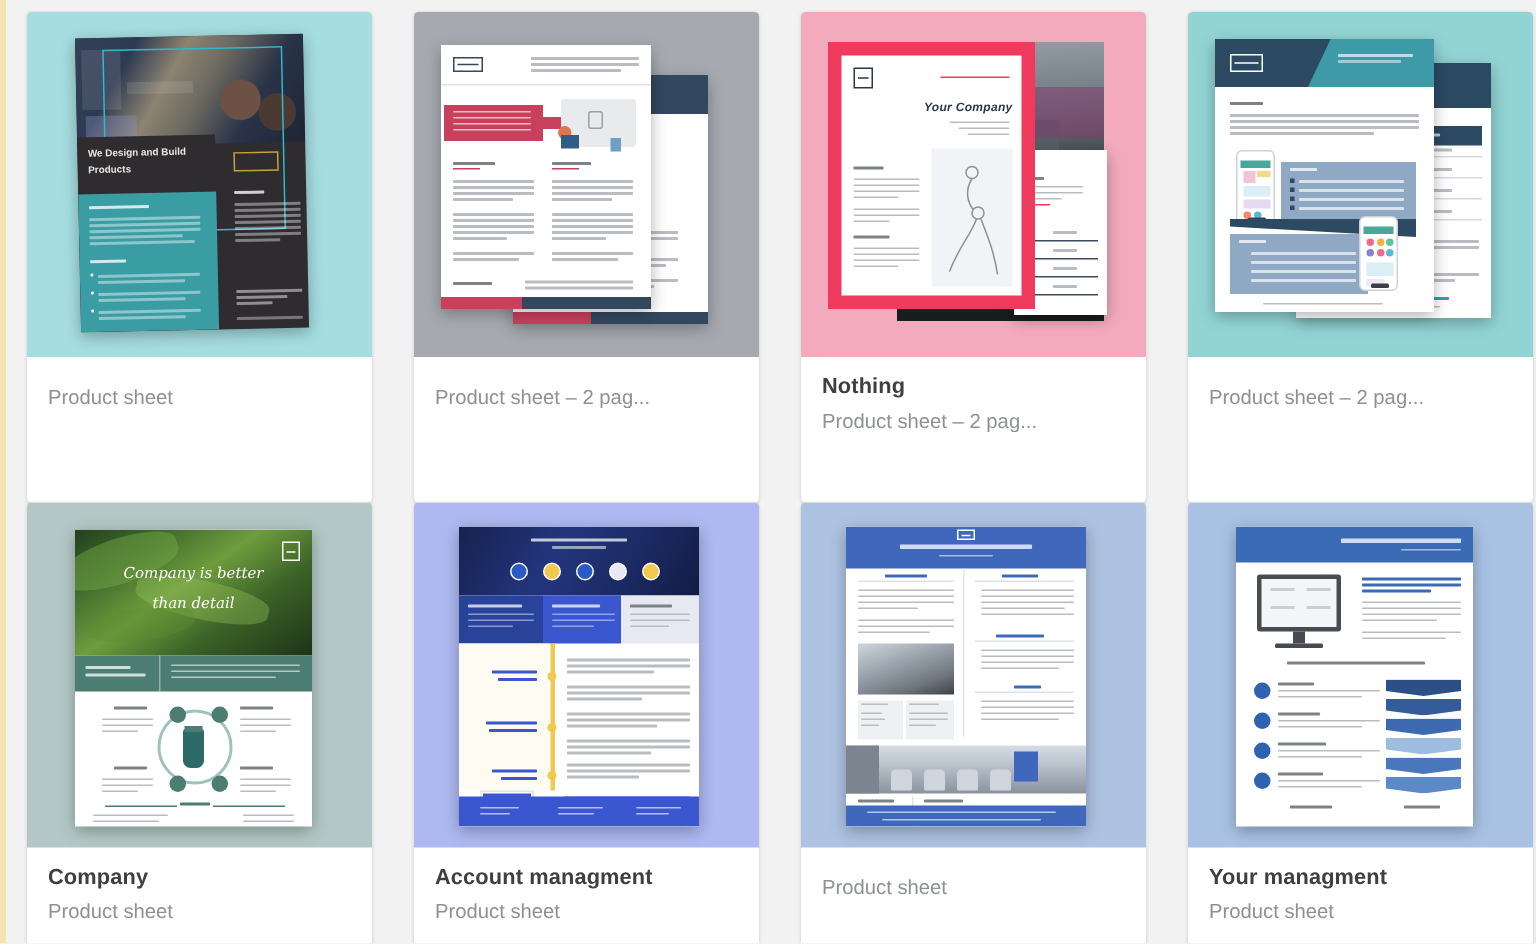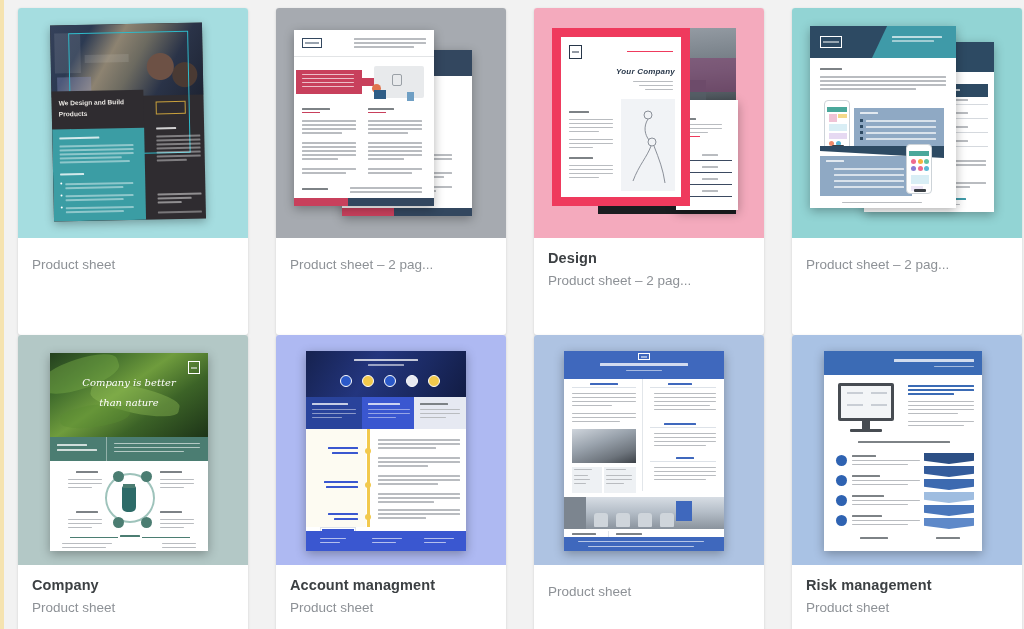--- a/index.html
+++ b/index.html
@@ -297,21 +297,21 @@
               <circle cx="27" cy="16" r="4" fill="none" stroke="#8b9099" stroke-width="1"></circle>
               <circle cx="31" cy="43" r="4" fill="none" stroke="#8b9099" stroke-width="1"></circle>
               <path d="M27 20 C22 28 24 36 28 41" fill="none" stroke="#8b9099" stroke-width="1"></path>
               <path d="M30 47 C26 58 18 66 12 82" fill="none" stroke="#8b9099" stroke-width="1"></path>
               <path d="M33 47 C38 60 42 70 44 84" fill="none" stroke="#8b9099" stroke-width="1"></path>
             </svg>
           </div>
         </div>
       </div>
       <div class="meta">
-        <div class="m-title">Design</div>
+        <div class="m-title">Nothing</div>
         <div class="m-sub">Product sheet – 2 pag...</div>
       </div>
     </div>
 
     <div class="card">
       <div class="thumb t4">
         <div class="sheet back">
           <div class="nv" style="position:absolute;left:0;top:0;width:130px;height:30px;"></div>
           <div style="position:absolute;left:0;top:0;width:0;height:0;border-left:52px solid #3f9aa8;border-bottom:30px solid transparent;"></div>
           <div class="tl w" style="left:18px;top:8px;width:56px;height:1.6px;opacity:.75;"></div>
@@ -403,21 +403,21 @@
     <div class="card">
       <div class="thumb t5">
         <div class="sheet pg">
           <div class="leaf">
             <i style="left:-10px;top:6px;width:80px;height:30px;transform:rotate(-18deg);"></i>
             <i style="left:40px;top:34px;width:90px;height:26px;transform:rotate(12deg);background:rgba(150,195,90,.38);"></i>
             <i style="left:10px;top:52px;width:70px;height:22px;transform:rotate(-8deg);background:rgba(90,140,50,.4);"></i>
             <div class="logo" style="right:8px;top:8px;width:12px;height:13px;color:#fff;"></div>
           </div>
           <div class="script" style="top:24px;">Company is better</div>
-          <div class="script" style="top:44px;">than nature</div>
+          <div class="script" style="top:44px;">than detail</div>
           <div class="tealband">
             <div class="tl w" style="left:7px;top:7px;width:30px;height:1.8px;opacity:.95;"></div>
             <div class="tl w" style="left:7px;top:12px;width:40px;height:1.8px;opacity:.95;"></div>
             <div style="position:absolute;left:56px;top:0;width:1px;height:24px;background:rgba(255,255,255,.4);"></div>
             <div class="tl w" style="left:64px;top:6px;width:86px;height:1.4px;opacity:.75;"></div>
             <div class="tl w" style="left:64px;top:10px;width:86px;height:1.4px;opacity:.75;"></div>
             <div class="tl w" style="left:64px;top:14px;width:70px;height:1.4px;opacity:.75;"></div>
           </div>
           <div class="circ" style="left:55px;top:120px;width:50px;height:50px;"></div>
           <div class="node" style="left:63px;top:118px;"></div>
@@ -654,19 +654,19 @@
           <div class="chev" style="left:100px;top:115px;width:50px;height:11px;clip-path:polygon(0 0,100% 0,100% 70%,50% 100%,0 70%);background:#345c9c;"></div>
           <div class="chev" style="left:100px;top:128px;width:50px;height:11px;clip-path:polygon(0 0,100% 0,100% 70%,50% 100%,0 70%);background:#3d6ab0;"></div>
           <div class="chev" style="left:100px;top:141px;width:50px;height:11px;clip-path:polygon(0 0,100% 0,100% 70%,50% 100%,0 70%);background:#9fbde0;"></div>
           <div class="chev" style="left:100px;top:154px;width:50px;height:11px;clip-path:polygon(0 0,100% 0,100% 70%,50% 100%,0 70%);background:#4a77bb;"></div>
           <div class="chev" style="left:100px;top:167px;width:50px;height:11px;clip-path:polygon(0 0,100% 0,100% 70%,50% 100%,0 70%);background:#5e89c9;"></div>
           <div class="tl d" style="left:36px;top:186px;width:28px;height:1.6px;"></div>
           <div class="tl d" style="left:112px;top:186px;width:24px;height:1.6px;"></div>
         </div>
       </div>
       <div class="meta">
-        <div class="m-title">Risk management</div>
+        <div class="m-title">Your managment</div>
         <div class="m-sub">Product sheet</div>
       </div>
     </div>
 
   </div>
 </div>
 
 </body></html>

